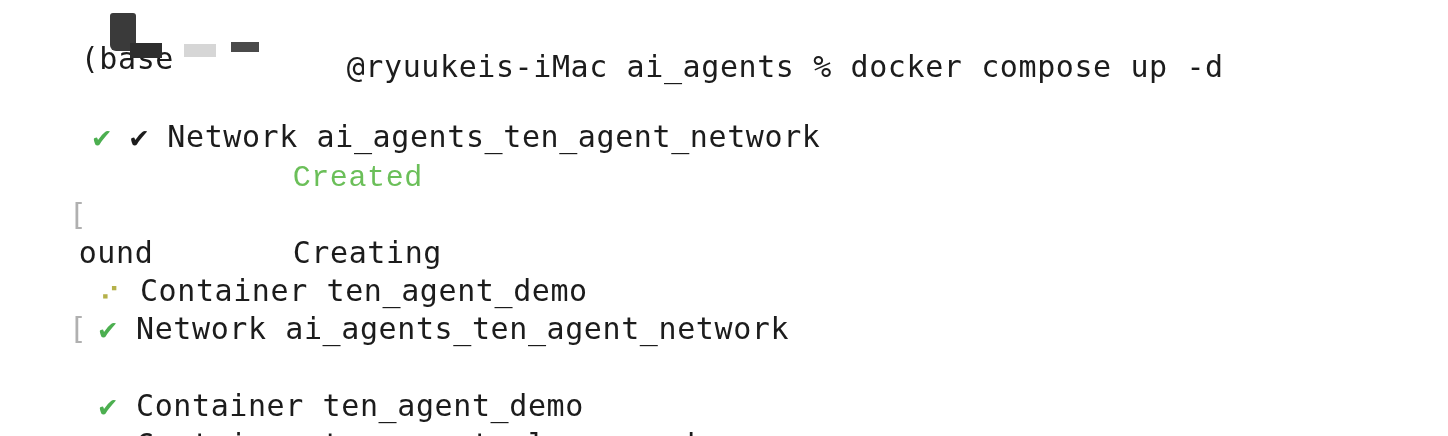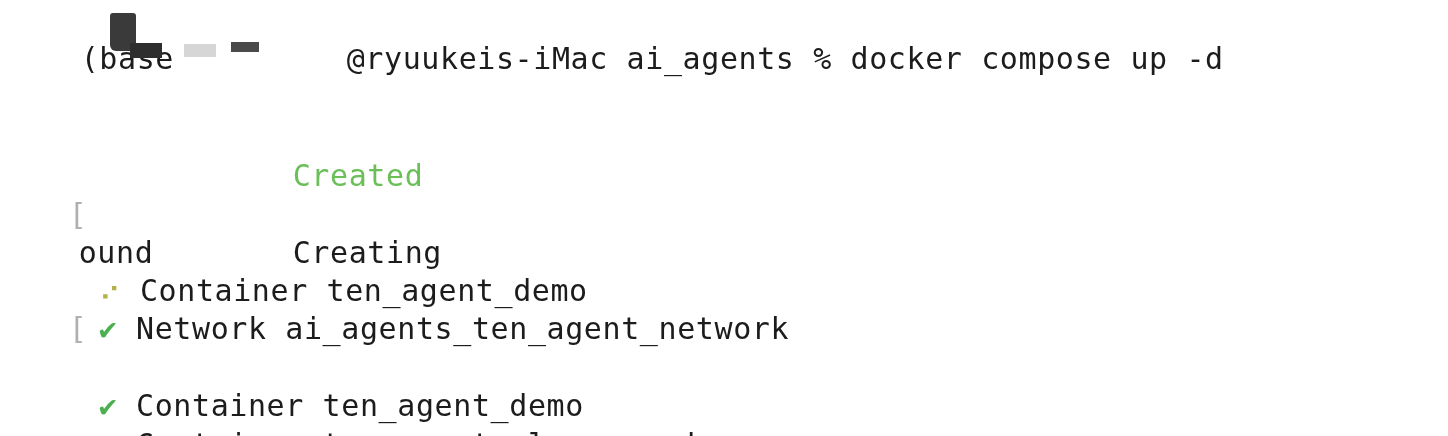--- a/index.html
+++ b/index.html
@@ -21,45 +21,48 @@
     -webkit-font-smoothing: antialiased;
   }
   .line {
     position: absolute;
     left: 0;
     white-space: pre;
     letter-spacing: 0.6px;
   }
   .ch { display: inline; }
   .green { color: #4caf50; }
-  .created { color: #6bbf59; }
+  .created { color: #6bbf59; font-family: Liberation Mono, monospace; }
   .spinner { color: #b5b14a; }
   .bracket-faint { color: #b0b0b0; }
   .redaction {
     position: absolute;
     pointer-events: none;
   }
   .redaction.dark { background: #3a3a3a; }
   .redaction.dark2 { background: #2e2e2e; }
   .redaction.light { background: #d6d6d6; }
   .redaction.mid { background: #4a4a4a; }
 </style>
 </head>
 <body>
 
 <div id="terminal">
 
   <div class="line" style="top:2px; left:6px;">
     <span class="ch">(base</span>
   </div>
-  <div class="line" style="top:2px; left:272px;">
+  <div class="line" style="top:10px; left:272px;">
     <span class="ch">@ryuukeis-iMac ai_agents % docker compose up -d</span>
   </div>
 
 
+  <div class="line" style="top:80px; left:18px;">
+    <span class="ch green">✔</span><span class="ch"> ✔ Network ai_agents_ten_agent_network</span>
+  </div>
 
   <div class="line" style="top:119px; left:218px;">
     <span class="ch created">Created</span>
   </div>
 
   <div class="line bracket-faint" style="top:158px; left:-6px;">
     <span class="ch">[</span>
   </div>
 
   <div class="line" style="top:196px; left:4px;">

